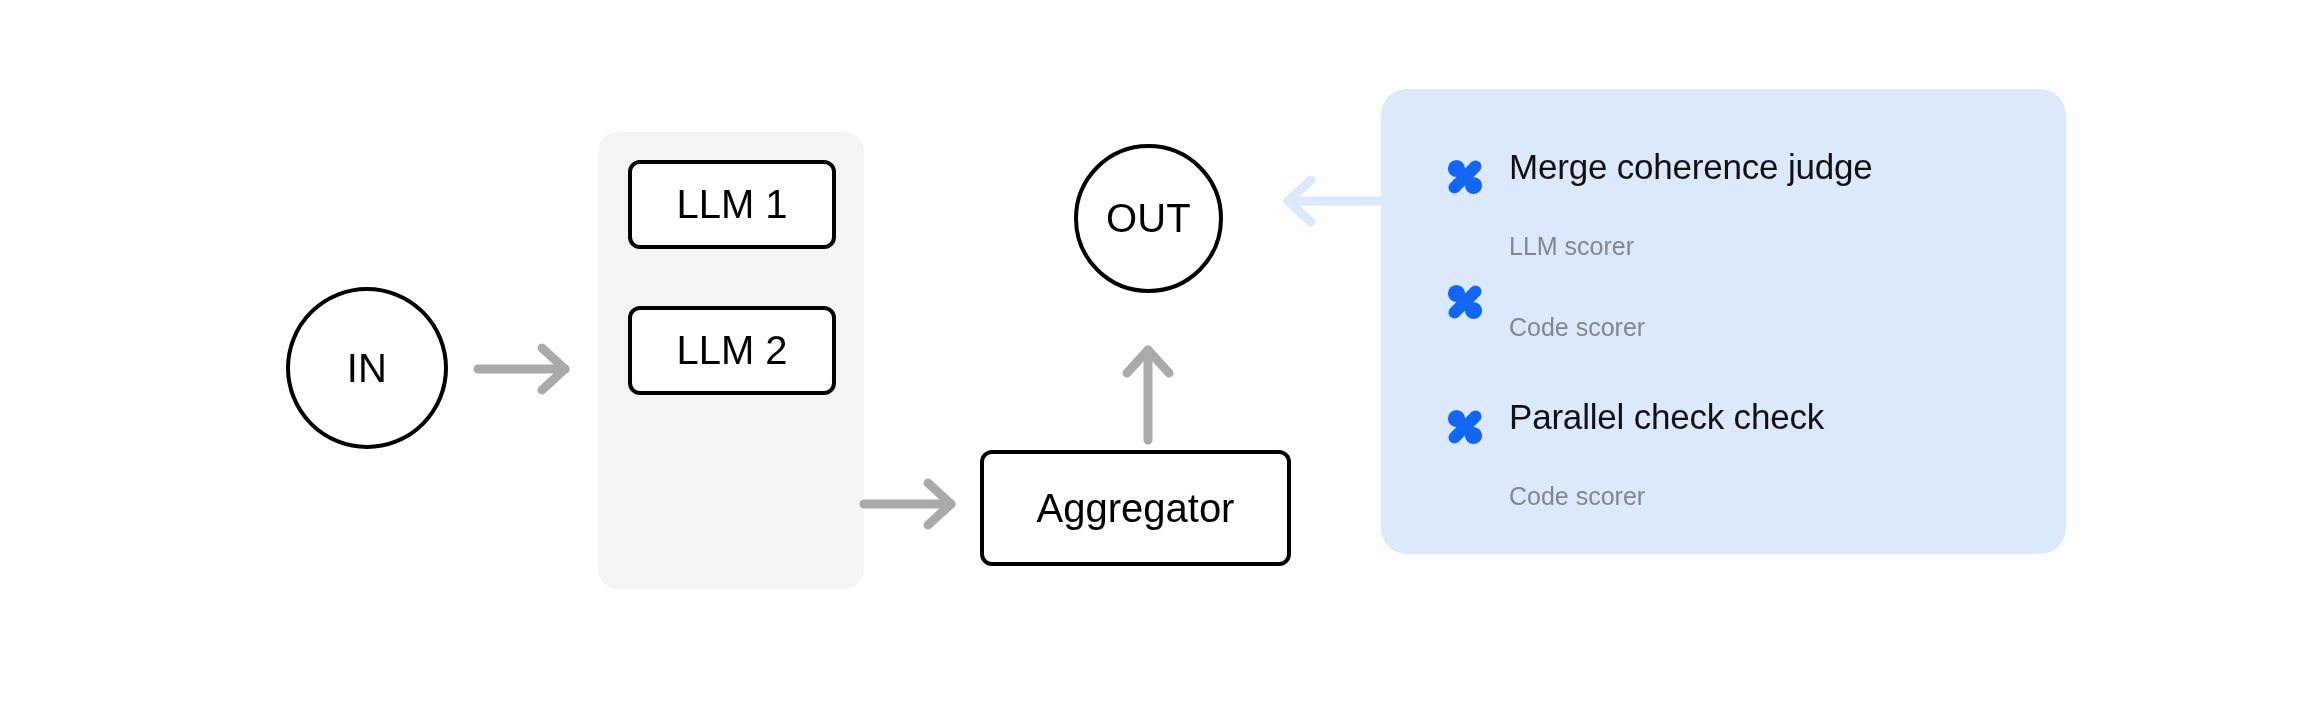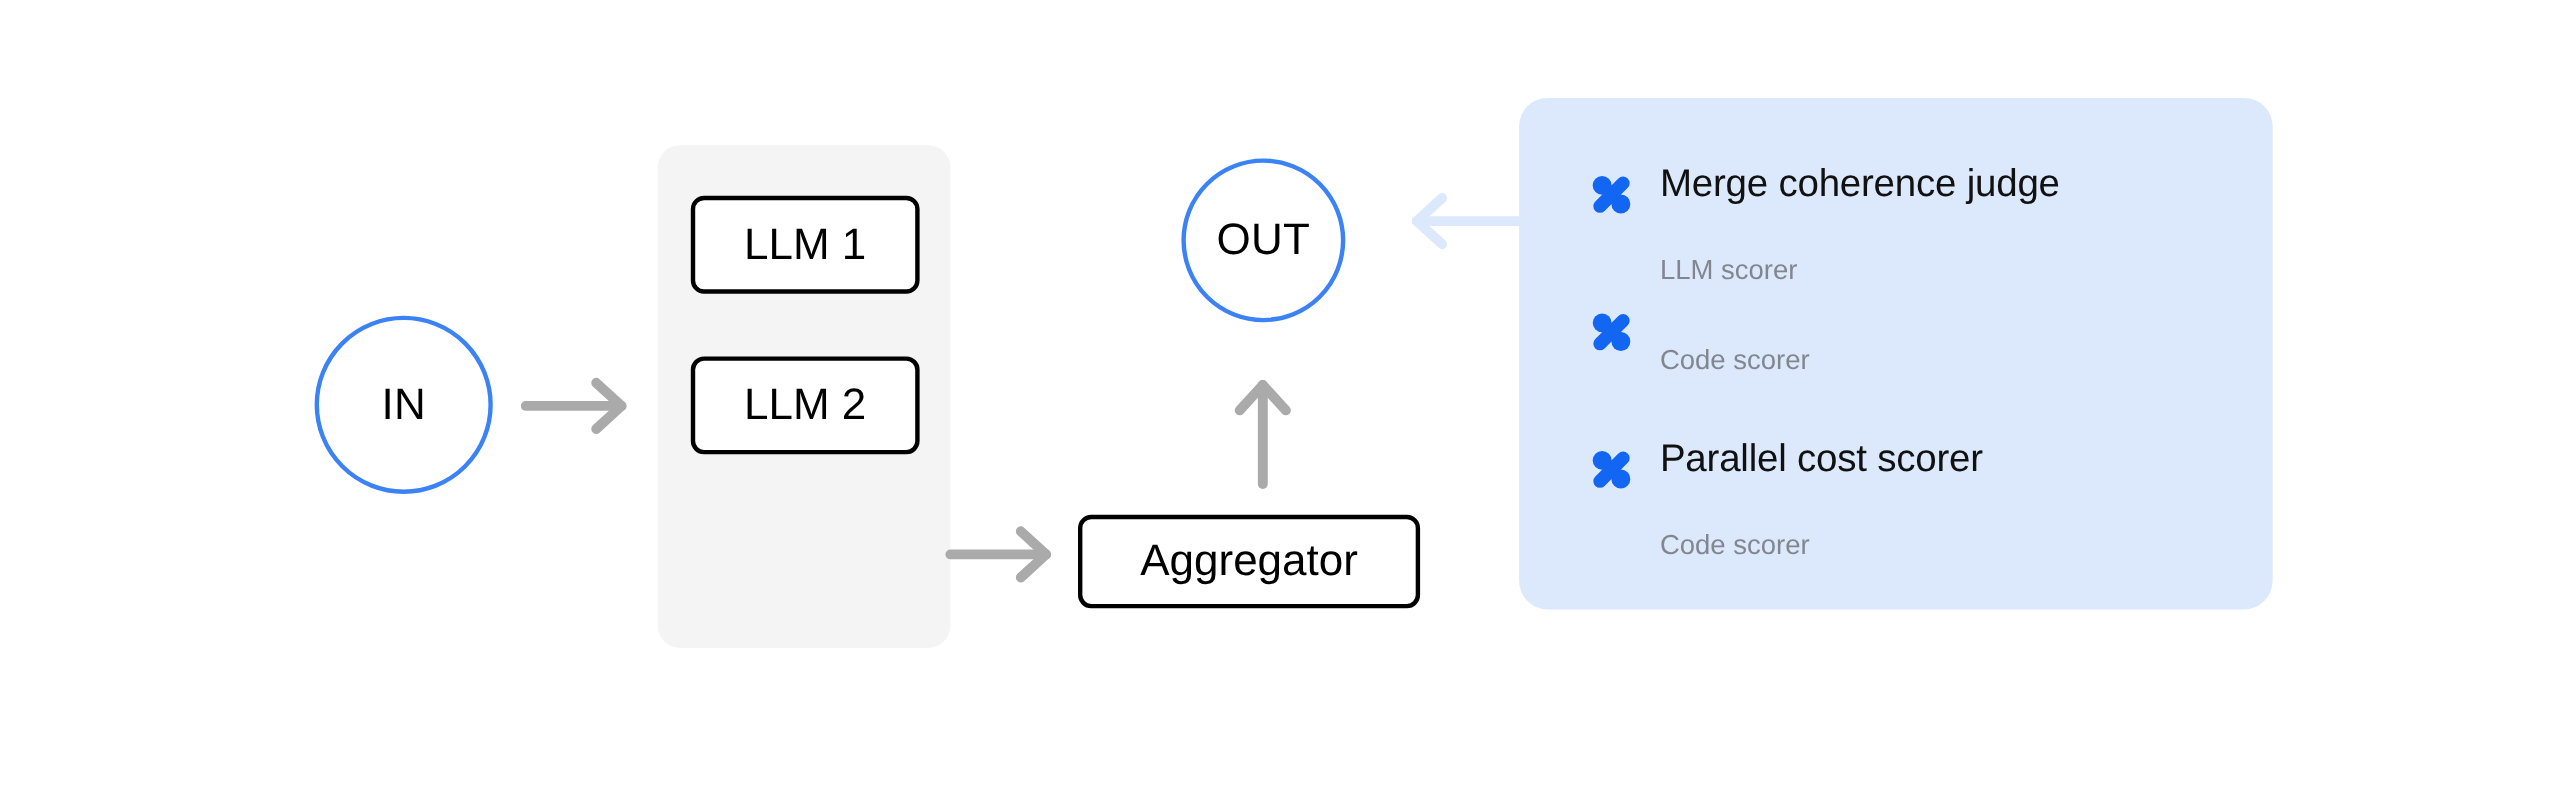--- a/index.html
+++ b/index.html
@@ -17,40 +17,39 @@
     width: 2318px;
     height: 720px;
     background: #ffffff;
     overflow: hidden;
   }
 
   
   .node-circle {
     position: absolute;
     box-sizing: border-box;
-    border: 4px solid #3b82f6;
+    border: 4px solid #000000;
     border-radius: 50%;
     background: #ffffff;
     display: flex;
     align-items: center;
     justify-content: center;
     color: #000000;
     letter-spacing: 0.2px;
   }
   .node-box {
     position: absolute;
     box-sizing: border-box;
     border: 4px solid #000000;
     border-radius: 12px;
     background: #ffffff;
     display: flex;
     align-items: center;
     justify-content: center;
     color: #000000;
-    margin-top: 18px;
   }
   .group-container {
     position: absolute;
     box-sizing: border-box;
     background: #f4f4f4;
     border-radius: 20px;
   }
 
   
   #in-node {
@@ -80,21 +79,21 @@
     font-size: 40px;
   }
   #llm-box-0 { top: 160px; }
   #llm-box-1 { top: 306px; }
   #llm-box-2 { top: 452px; }
 
   #aggregator-node {
     left: 980px;
     top: 450px;
     width: 311px;
-    height: 85px;
+    height: 116px;
     font-size: 40px;
   }
 
   
   .arrow {
     position: absolute;
   }
 
   
   #scorer-panel {
@@ -221,20 +220,20 @@
       </div>
     </div>
 
     <div class="scorer-row">
       <svg class="scorer-icon" viewBox="0 0 40 40">
         <circle cx="11.5" cy="11.5" r="8.6" fill="#1266f1"></circle>
         <circle cx="28.5" cy="28.5" r="8.6" fill="#1266f1"></circle>
         <line x1="30.5" y1="9.5" x2="9.5" y2="30.5" stroke="#1266f1" stroke-width="12" stroke-linecap="round"></line>
       </svg>
       <div class="scorer-text">
-        <div class="scorer-title">Parallel cost scorer</div>
+        <div class="scorer-title">Parallel check check</div>
         <div class="scorer-subtitle">Code scorer</div>
       </div>
     </div>
 
   </div>
 
 </div>
 
 </body></html>

